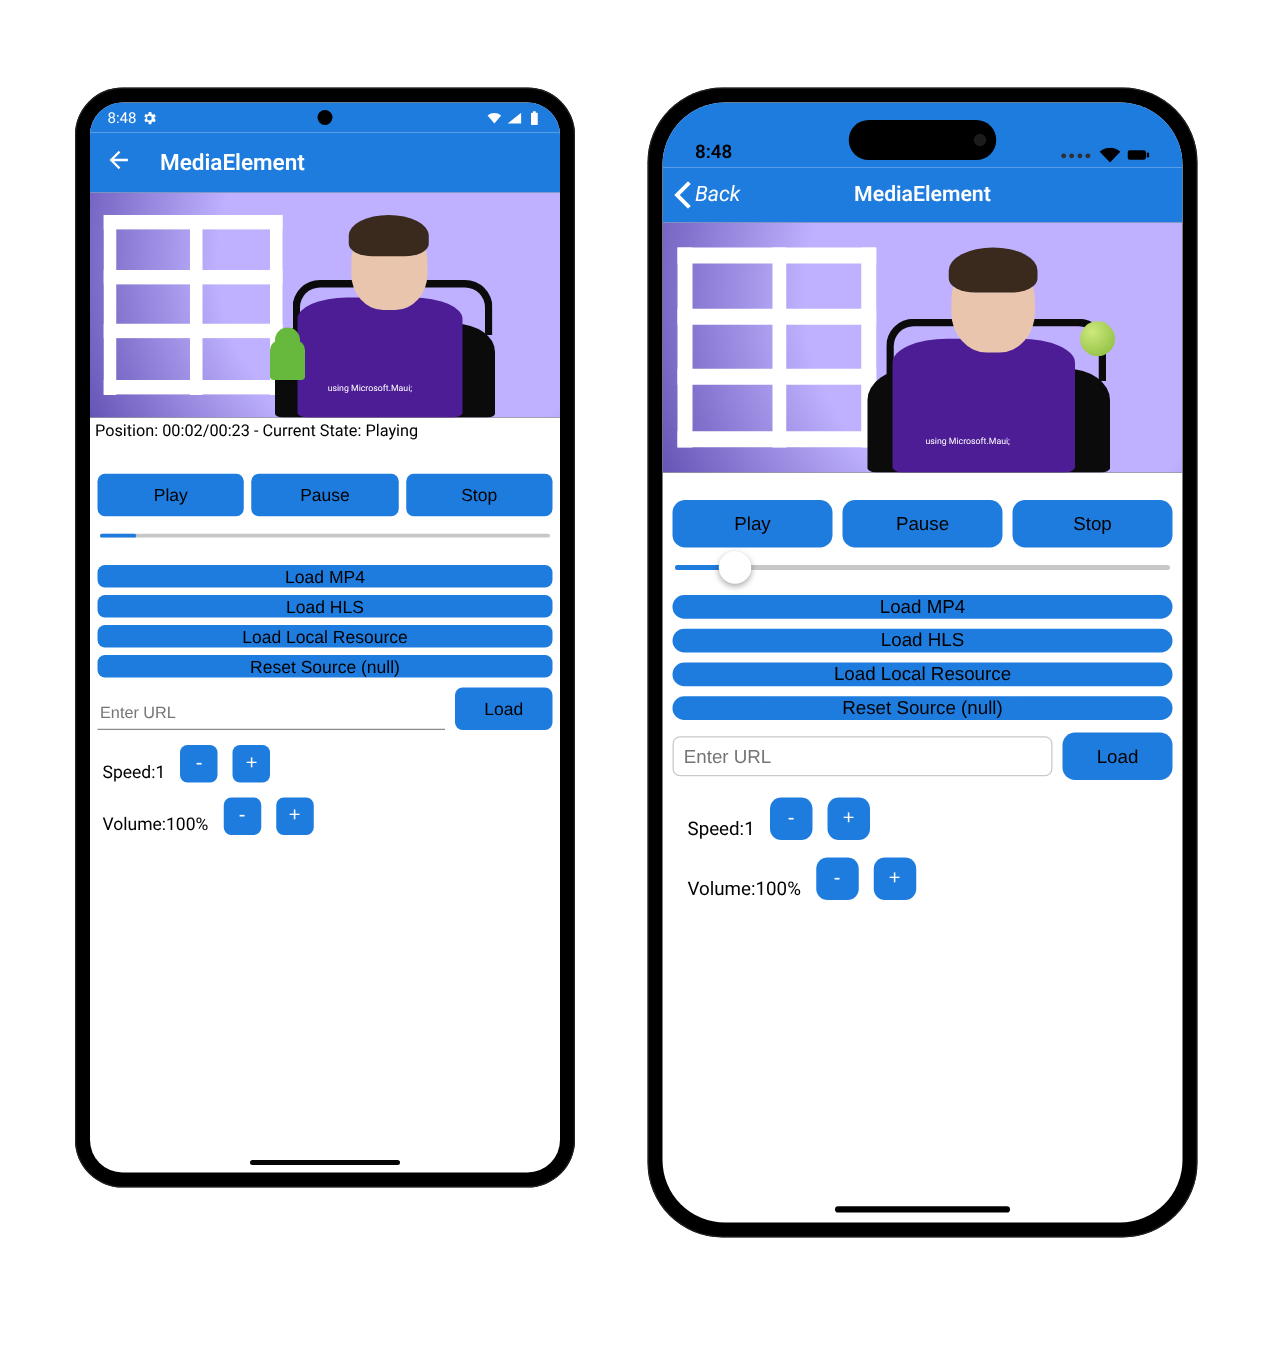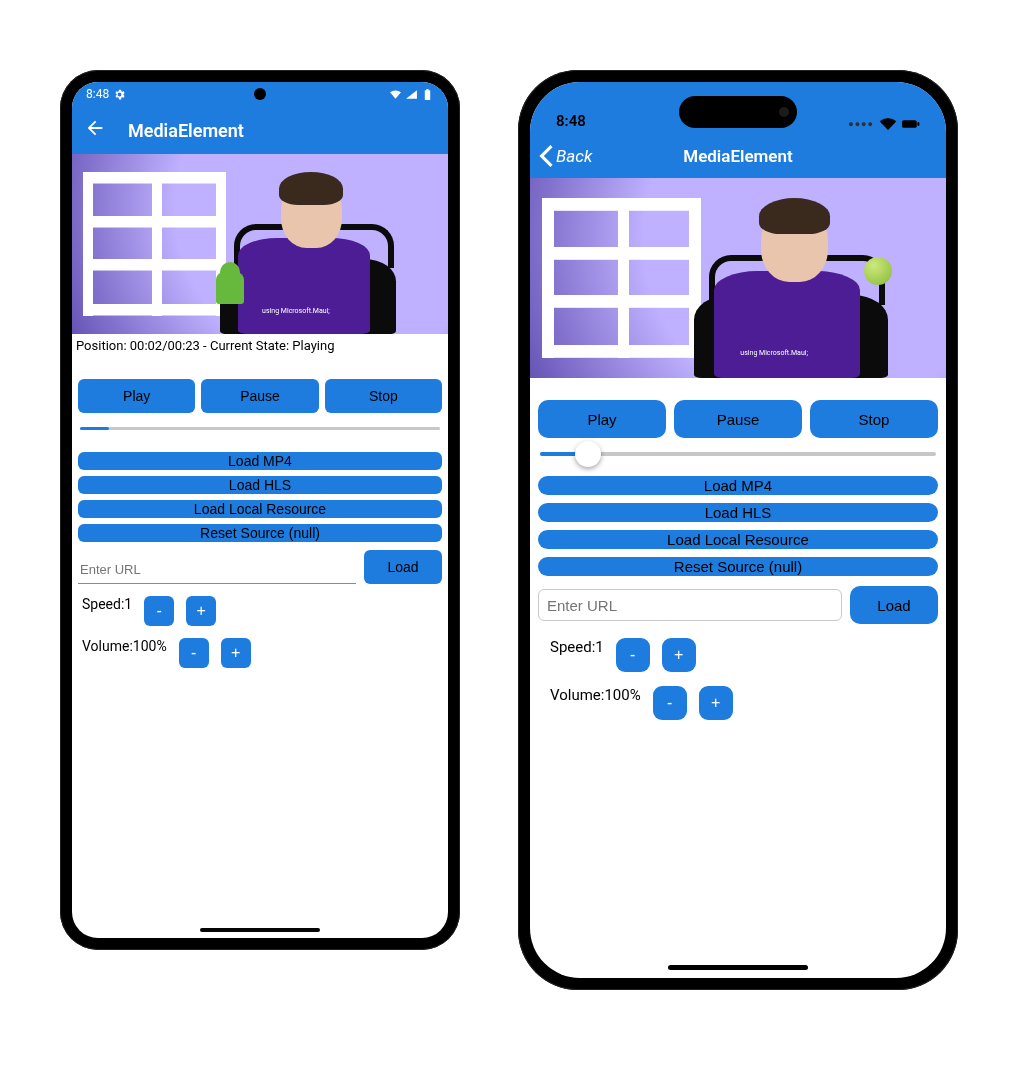--- a/index.html
+++ b/index.html
@@ -197,21 +197,21 @@
 
   .url-row{display:flex;align-items:flex-end;gap:8px;padding:8px 6px 0;}
   .iphone .url-row{padding:10px 8px 0;align-items:center;}
   .url-a{flex:1;border:none;border-bottom:1px solid #8a8a8a;height:28px;
     font-size:13px;color:#9b9b9b;background:transparent;padding:0 2px;outline:none;}
   .url-i{flex:1;border:1px solid #c9c9c9;border-radius:6px;height:32px;
     font-size:15px;color:#c4c4c4;padding:0 8px;background:transparent;outline:none;}
   .load-btn{width:78px;flex:none;}
   .iphone .load-btn{width:88px;}
 
-  .ctrl{display:flex;align-items:flex-start;gap:12px;padding:12px 10px 0;font-size:14px;color:#000;}
+  .ctrl{display:flex;align-items:flex-end;gap:12px;padding:12px 10px 0;font-size:14px;color:#000;}
   .iphone .ctrl{font-size:15px;padding:14px 20px 0;}
   .sq{
     width:30px;height:30px;background:var(--accent);color:#fff;border:none;
     border-radius:6px;font-size:16px;display:flex;align-items:center;justify-content:center;
   }
   .iphone .sq{width:34px;height:34px;border-radius:9px;}
 
 </style>
 </head>
 <body>

